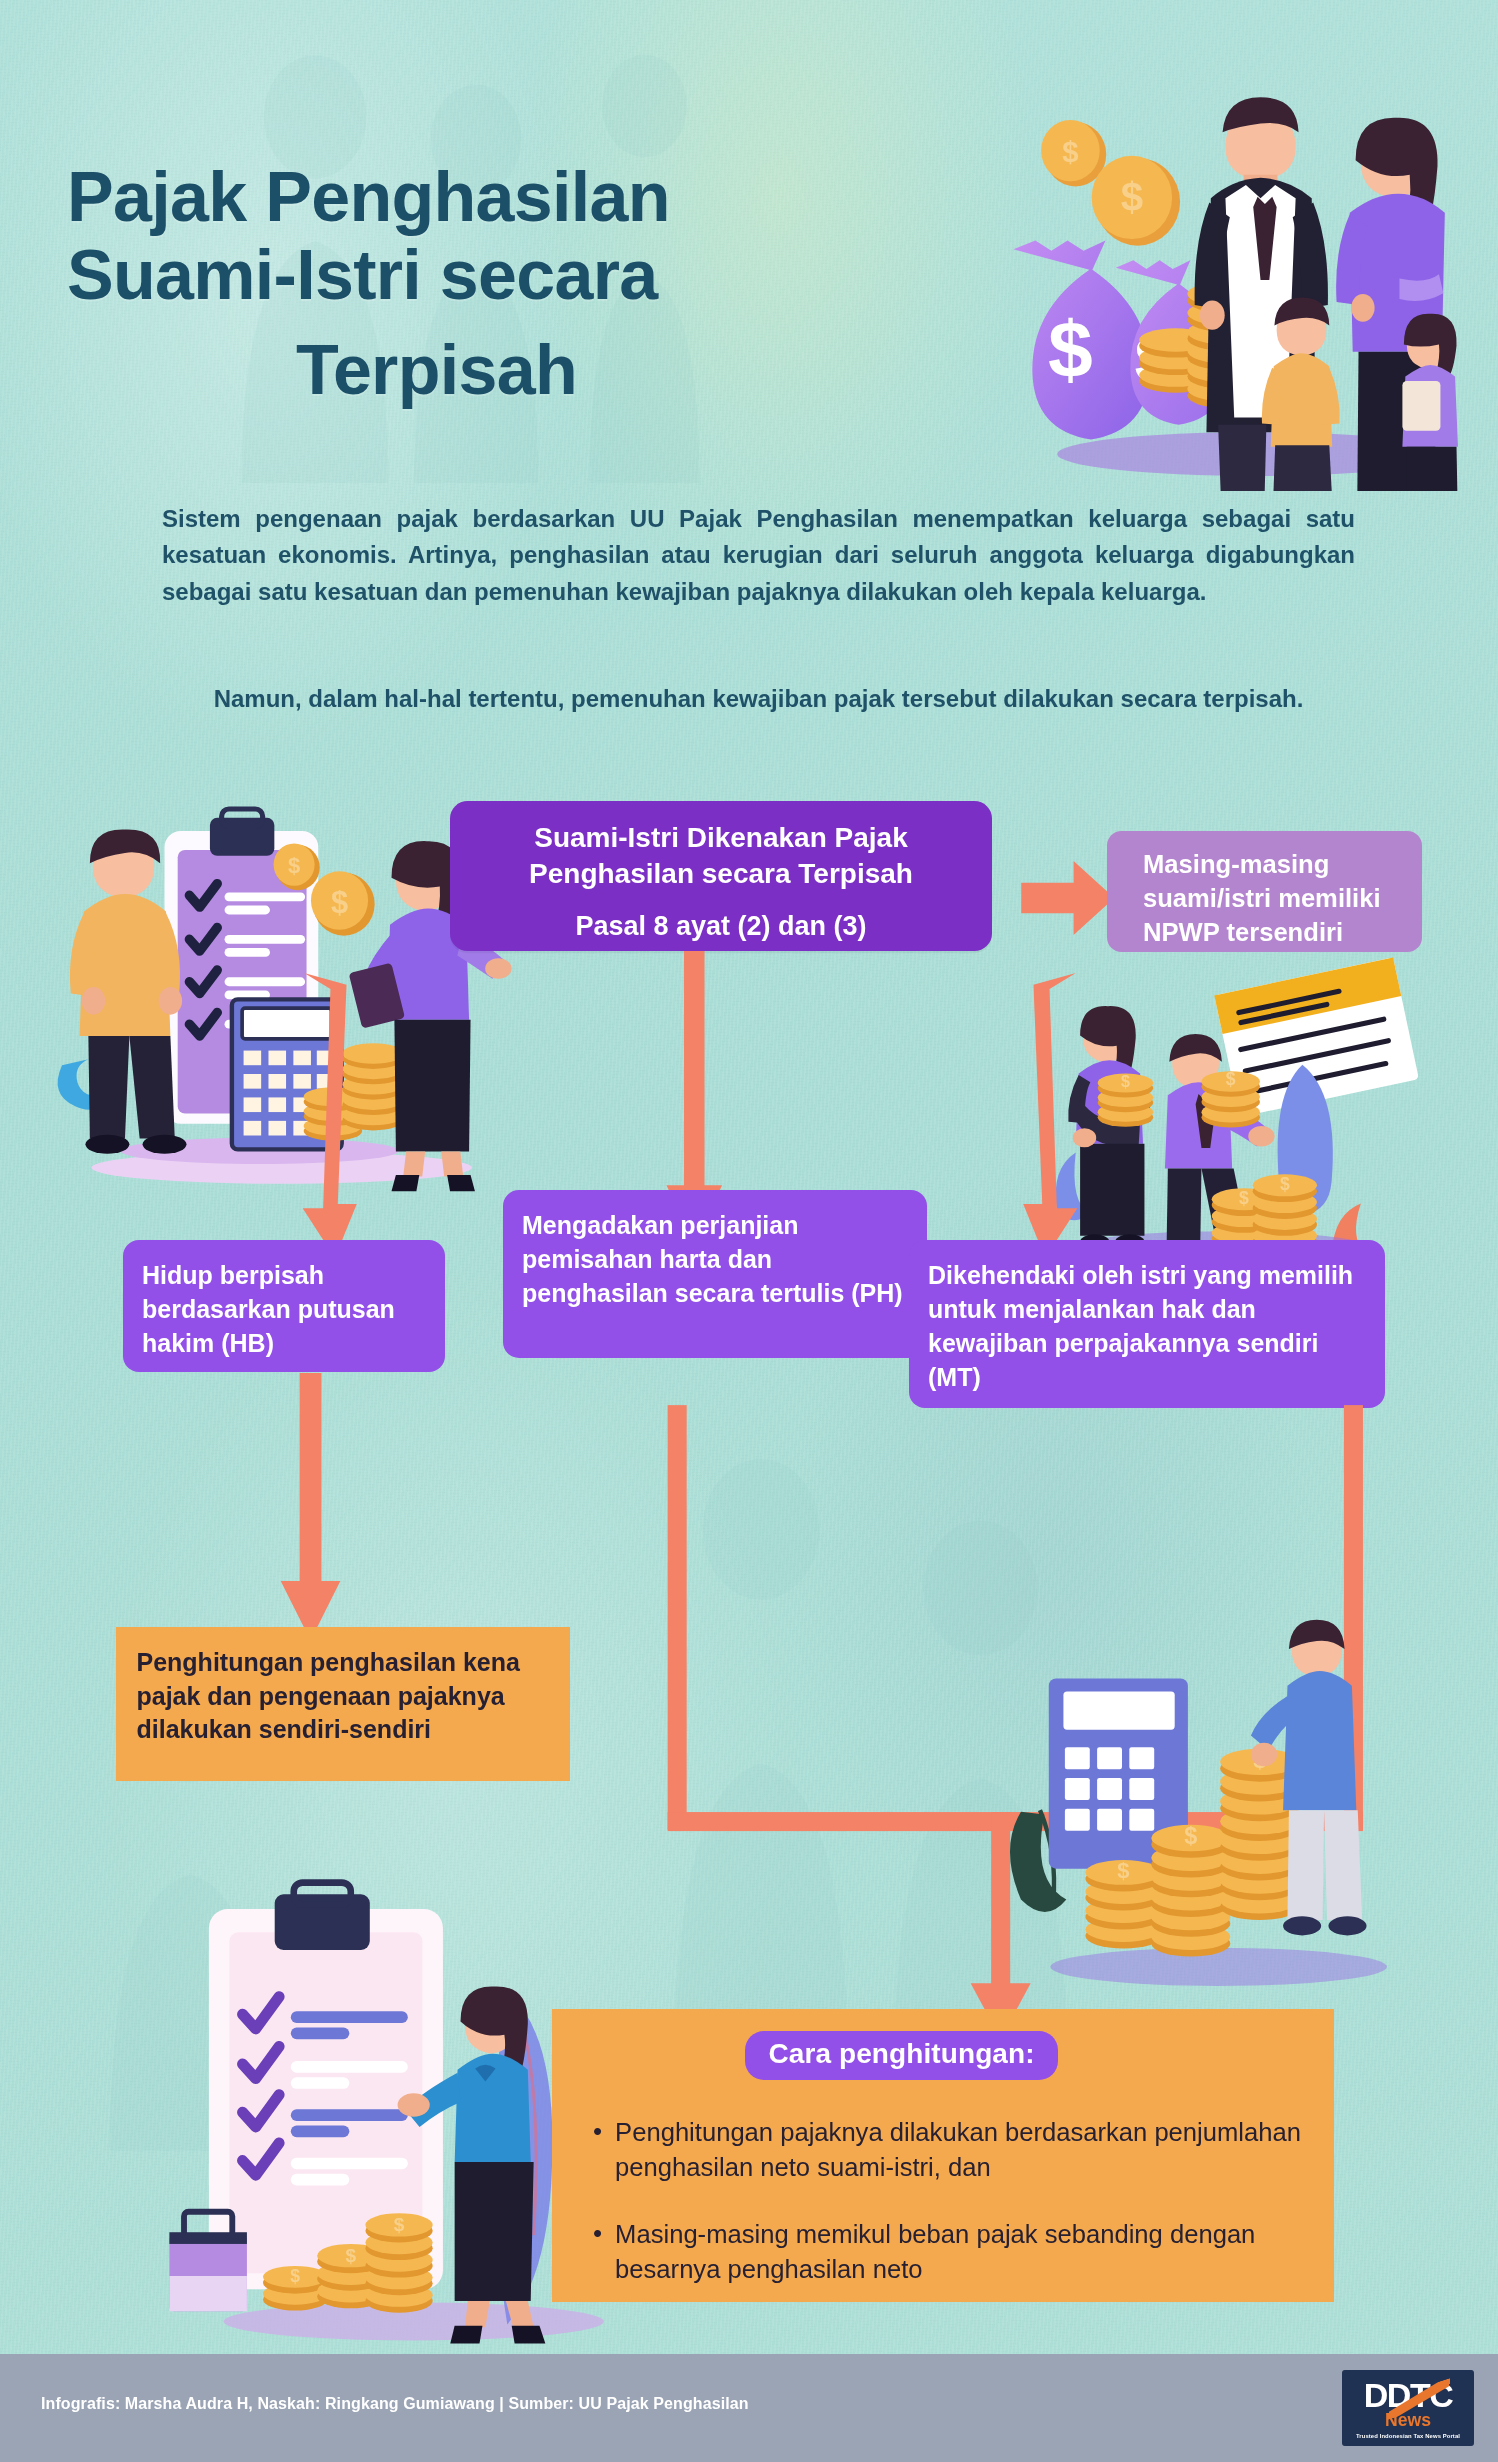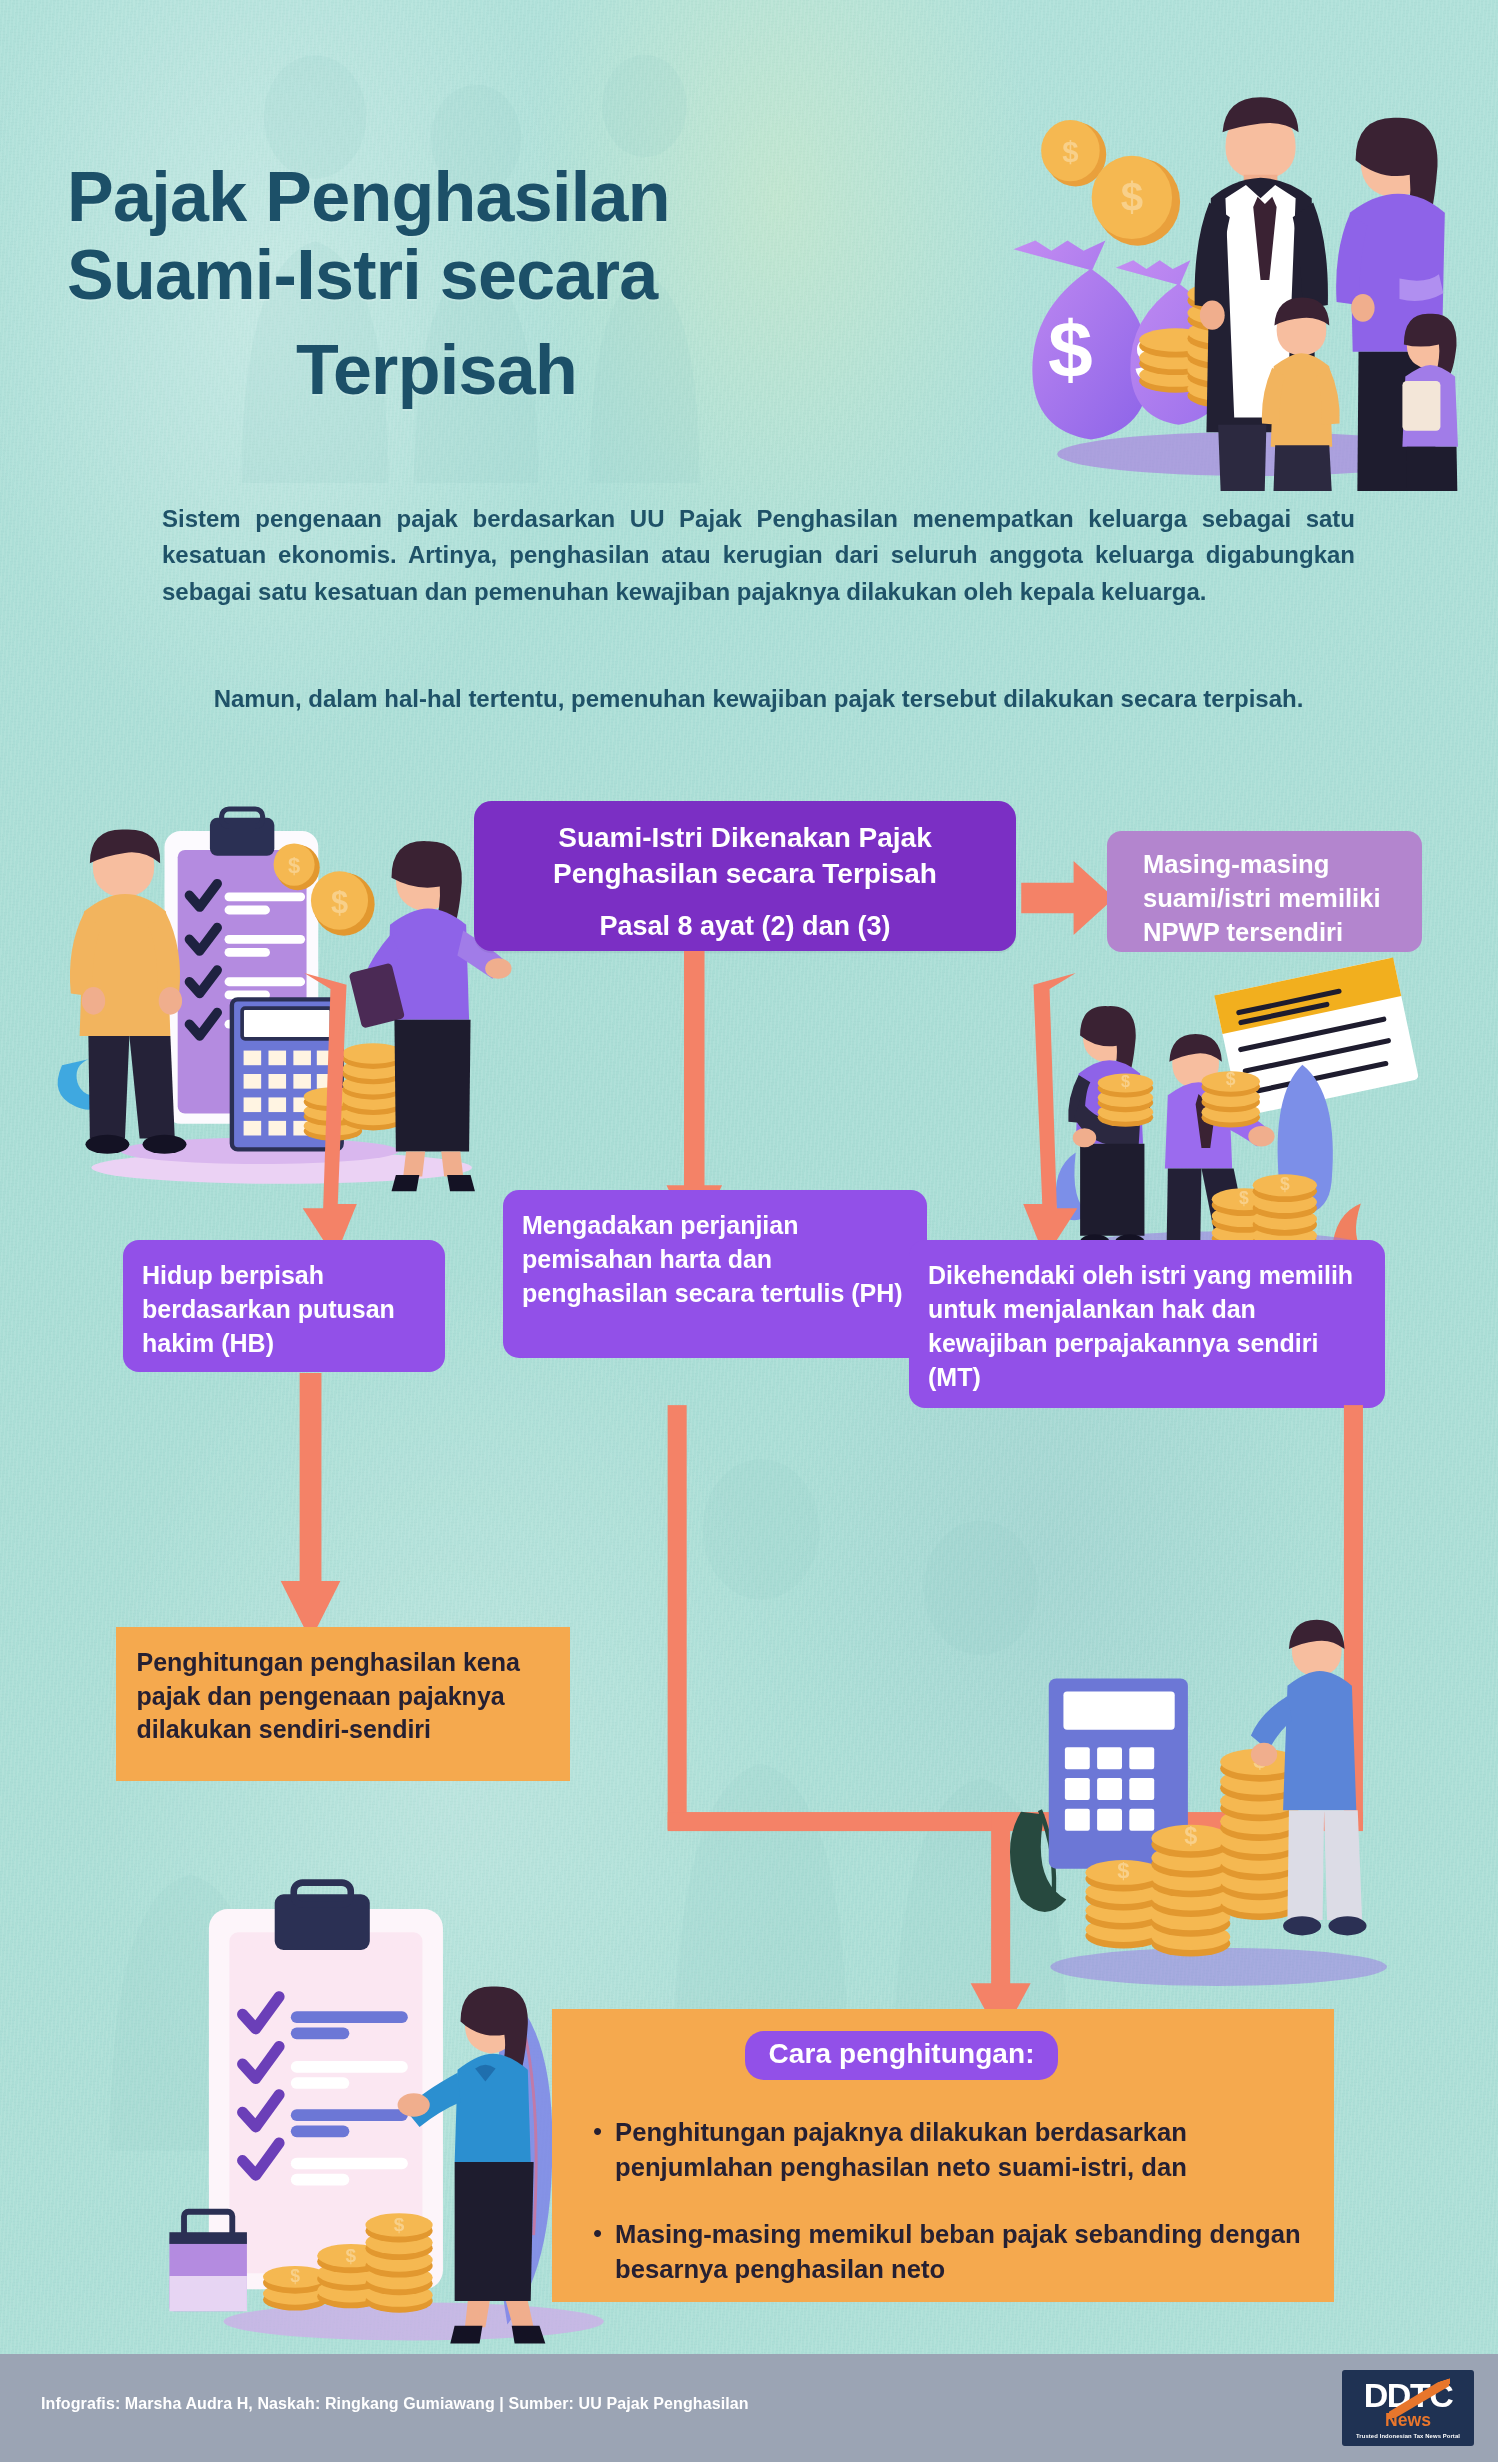--- a/index.html
+++ b/index.html
@@ -49,21 +49,21 @@
     text-align:justify;
   }
   #intro1 { top:501px; }
   #intro2 { top:681px; text-align:center;}
 
   
   .box { position:absolute; border-radius:13px; color:#fff; }
   .box .t { display:block; }
 
   #box-main {
-    left:474px; top:801px; width:542px; height:150px;
+    left:450px; top:801px; width:542px; height:150px;
     background:#7B2FC4; border-radius:17.6px;
     padding:19px 20.5px 0 20.5px;
     text-align:center; font-weight:bold; font-size:28px; line-height:1.28;
     box-shadow:0 2.2px 0 rgba(0,0,0,.05);
   }
   #box-main .pasal{ margin-top:17.6px; font-size:27px; }
 
   #box-npwp {
     left:1107px; top:831px; width:315px; height:121px;
     background:#B385CE; border-radius:14.6px;
@@ -90,21 +90,21 @@
   }
   #pill-cara {
     position:absolute; left:745px; top:2031px;
     background:#9250E8; color:#fff; border-radius:19px;
     padding:7.3px 23.4px 10.2px 23.4px; font-size:28px; font-weight:bold;
     letter-spacing:0.1px;
   }
   #bullets { position:absolute; left:593px; top:2115px; width:739px; }
   .bullet { display:flex; gap:13px; margin-bottom:31px; }
   .bullet .dot { font-size:26px; line-height:1.3; color:#262032;}
-  .bullet .txt { font-size:25.6px; line-height:1.38; font-weight:700; color:#262032;}
+  .bullet .txt { font-size:25.6px; line-height:1.38; font-weight:400; color:#262032;}
 
   
   .arrow { position:absolute; }
 
   
   #footer {
     position:absolute; left:0; bottom:0; width:1499px; height:108px;
     background:#9BA4B4;
   }
   #credits {

